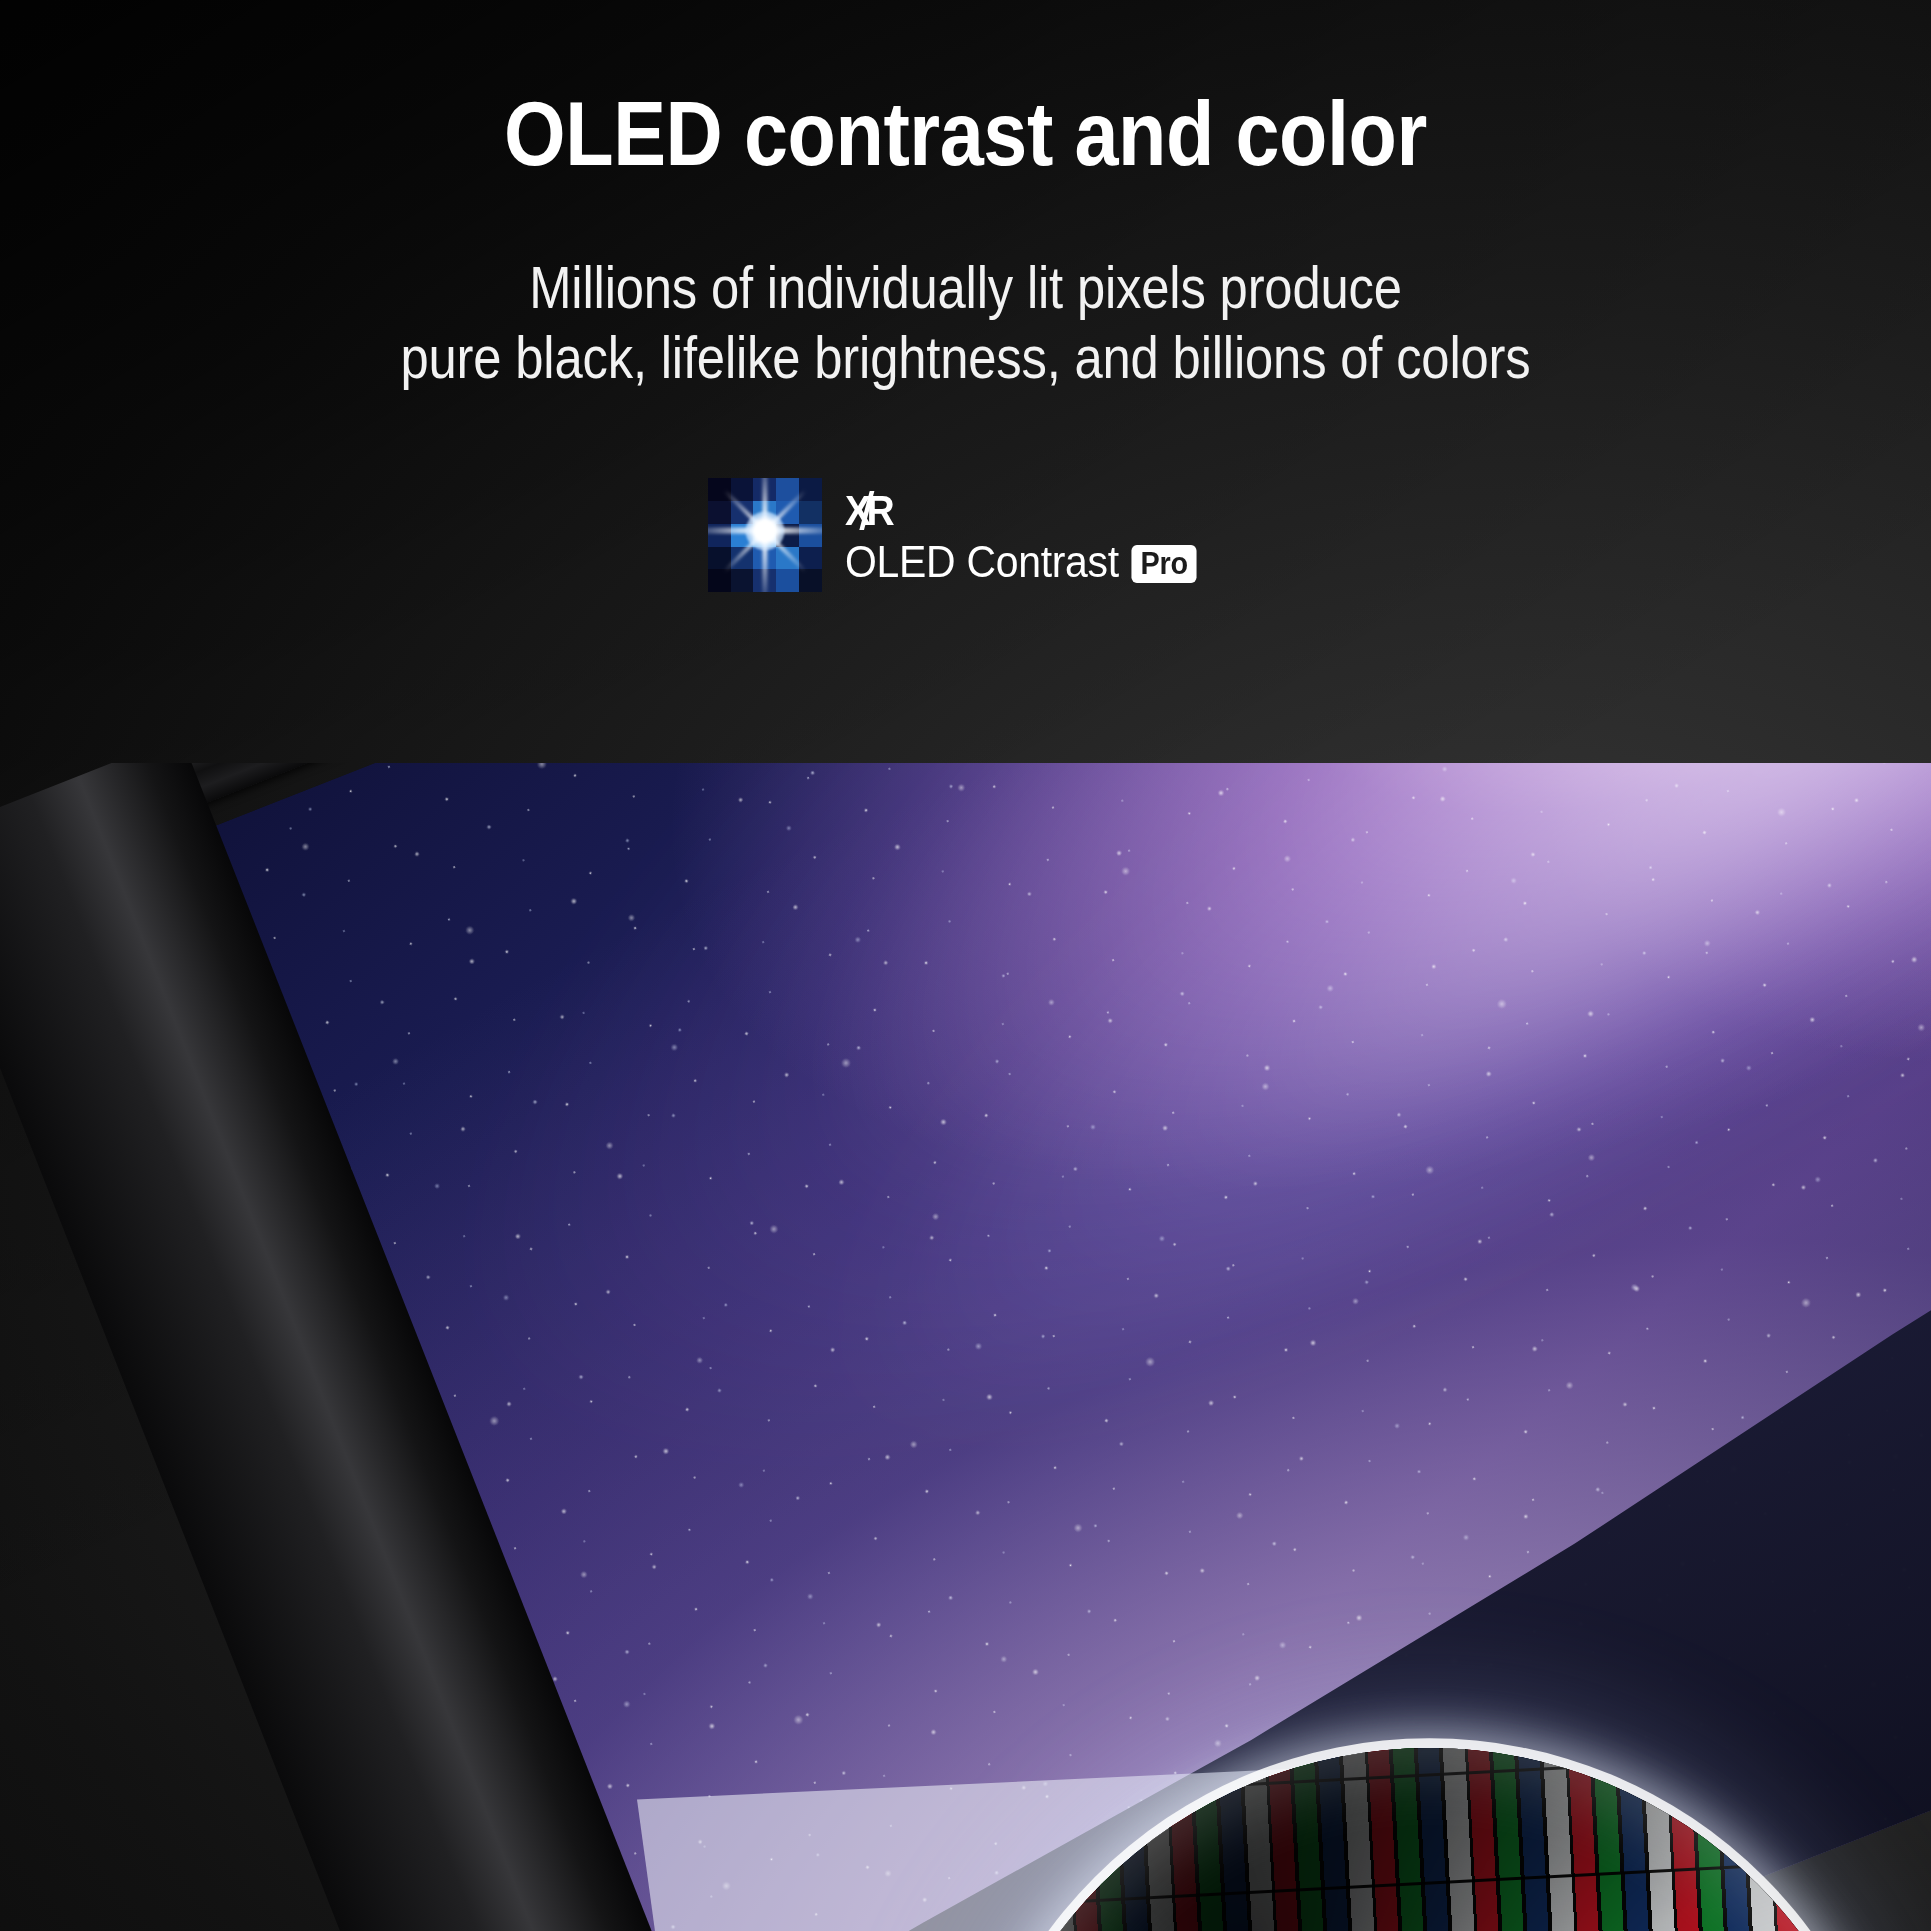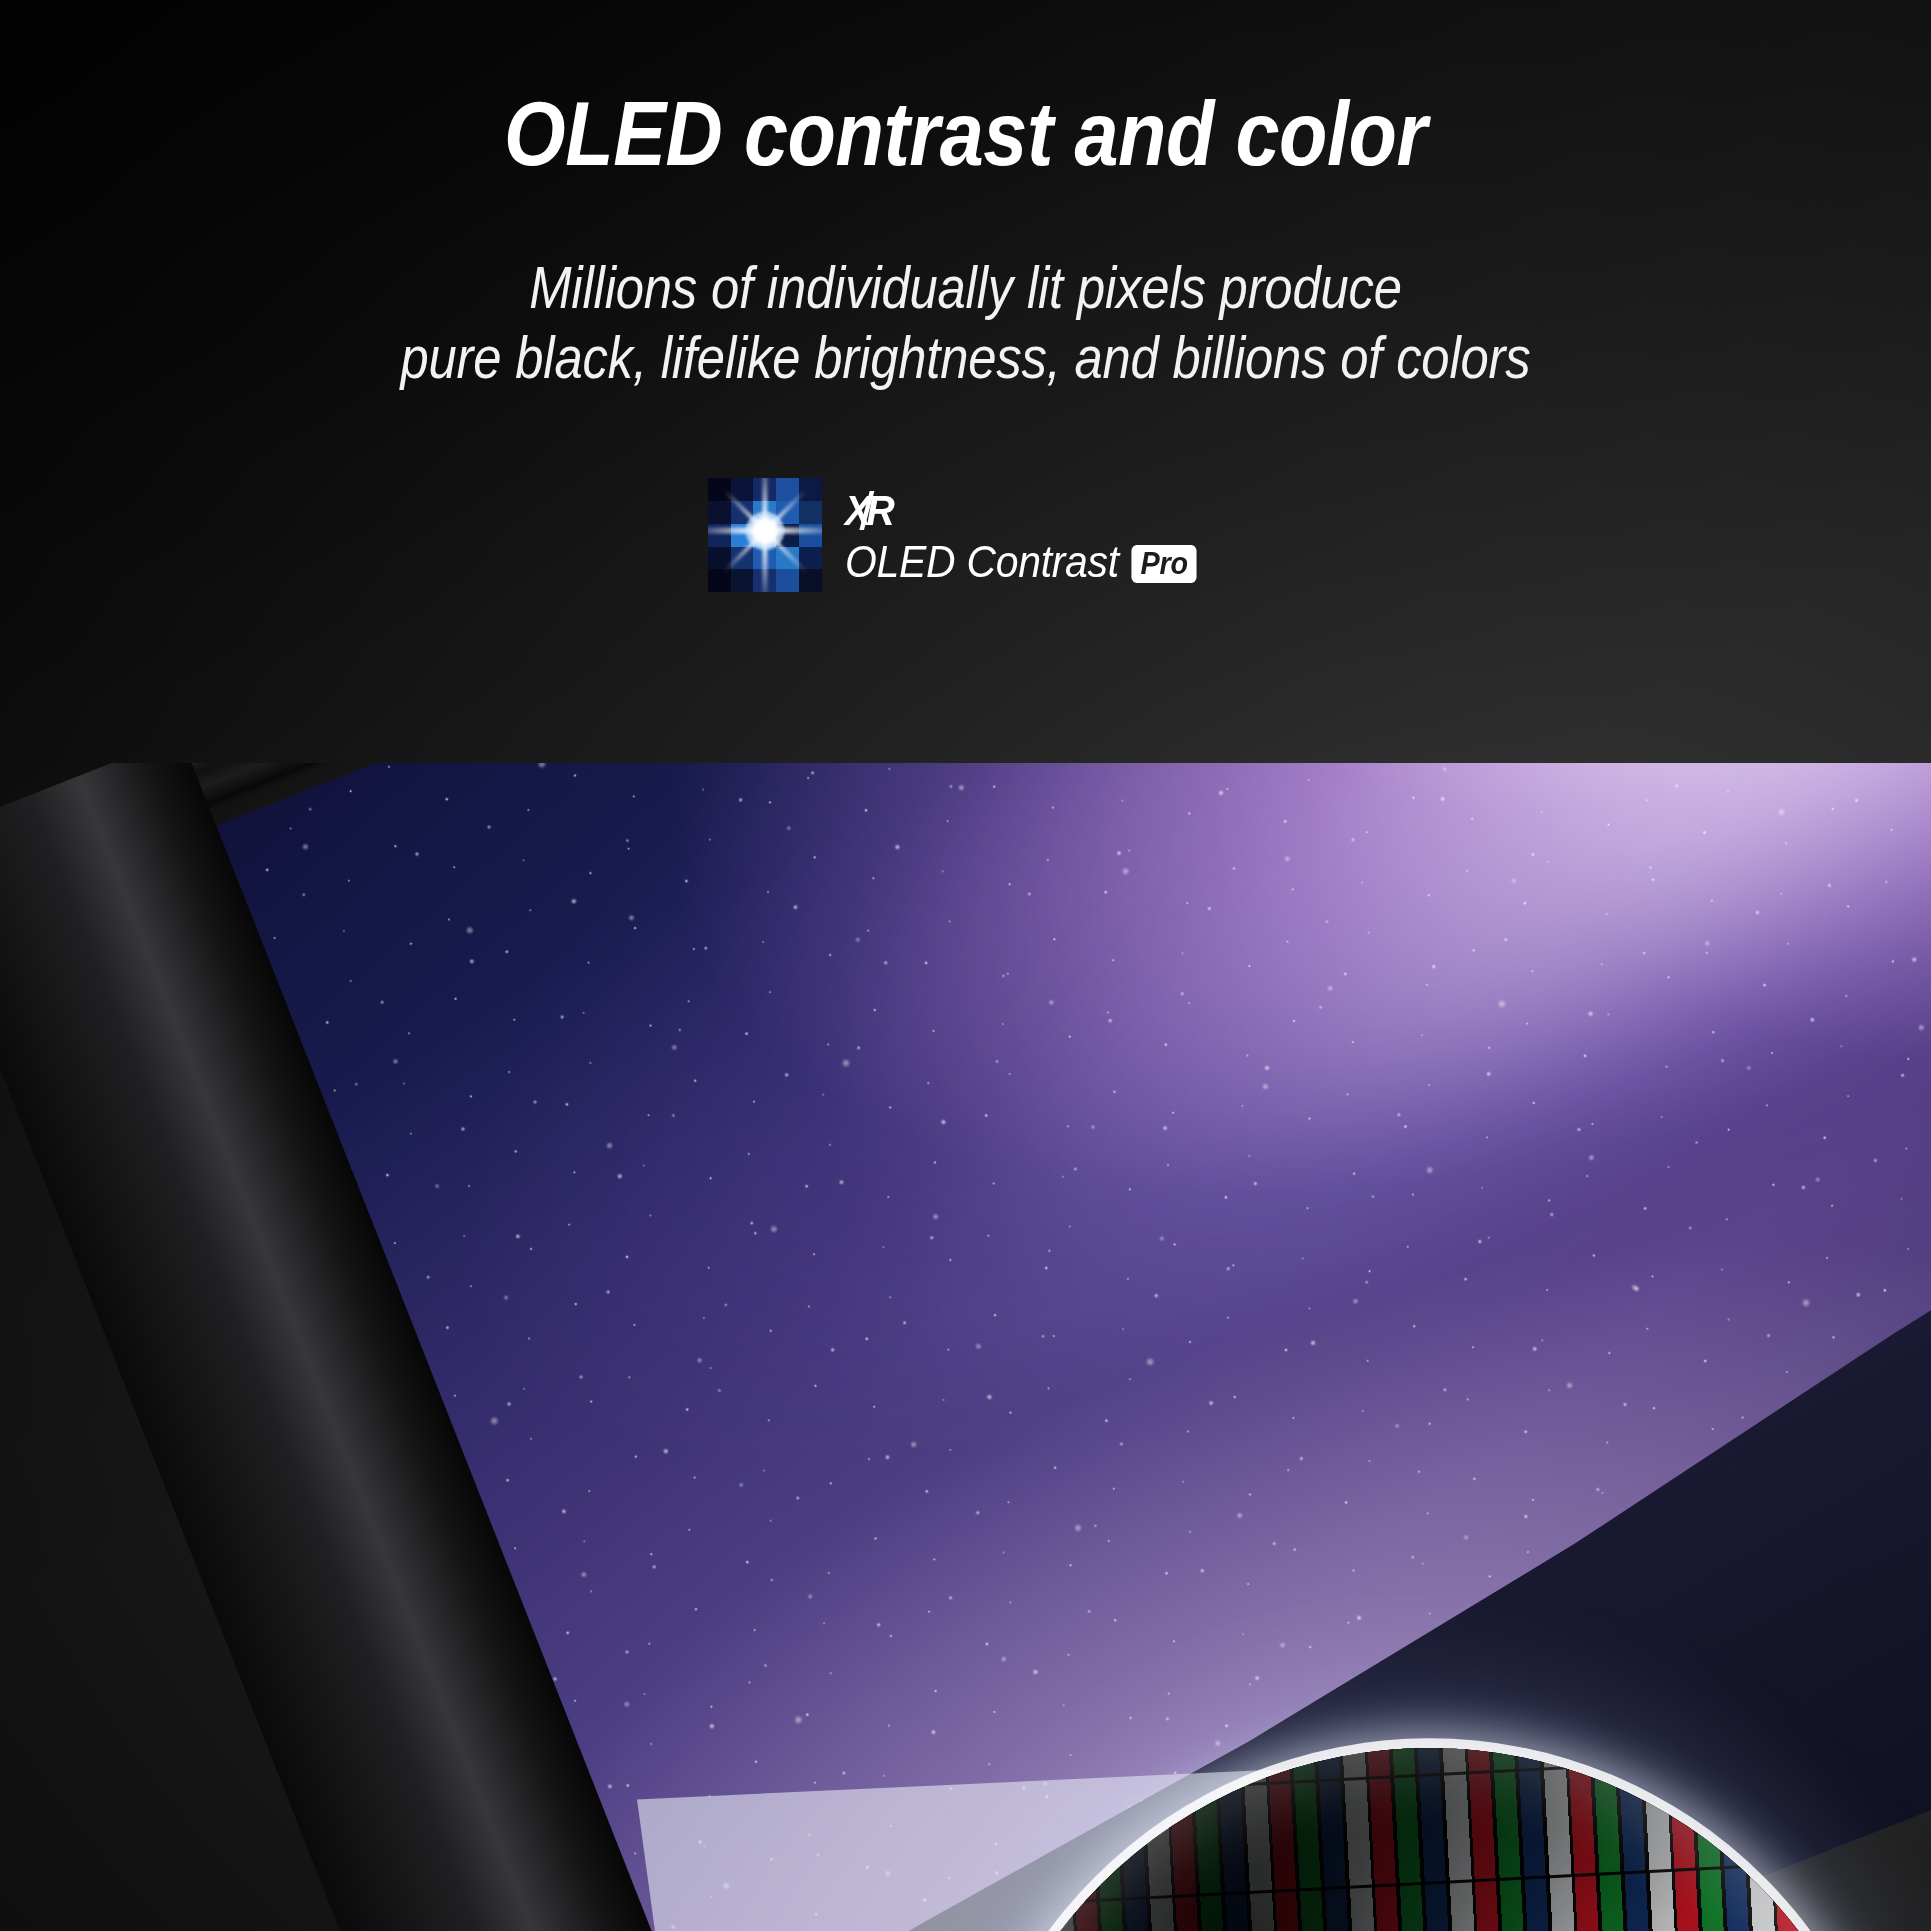--- a/index.html
+++ b/index.html
@@ -10,21 +10,20 @@
     font-family:"Liberation Sans", sans-serif;
     overflow:hidden; position:relative;
   }
 
   
   #stage{
     position:absolute; inset:0;
     background:
       radial-gradient(120% 95% at 78% 58%, #3a3a3a 0%, #2d2d2d 22%, #1f1f1f 46%, #121212 70%, #070707 100%);
     overflow:hidden;
-    font-style:italic;
   }
   #stage::after{
     content:""; position:absolute; inset:0;
     background:linear-gradient(150deg, rgba(0,0,0,.85) 0%, rgba(0,0,0,.25) 30%, rgba(0,0,0,0) 55%);
     pointer-events:none;
   }
 
   
   .copy{ position:absolute; left:0; right:0; top:0; z-index:8; text-align:center; }
 

